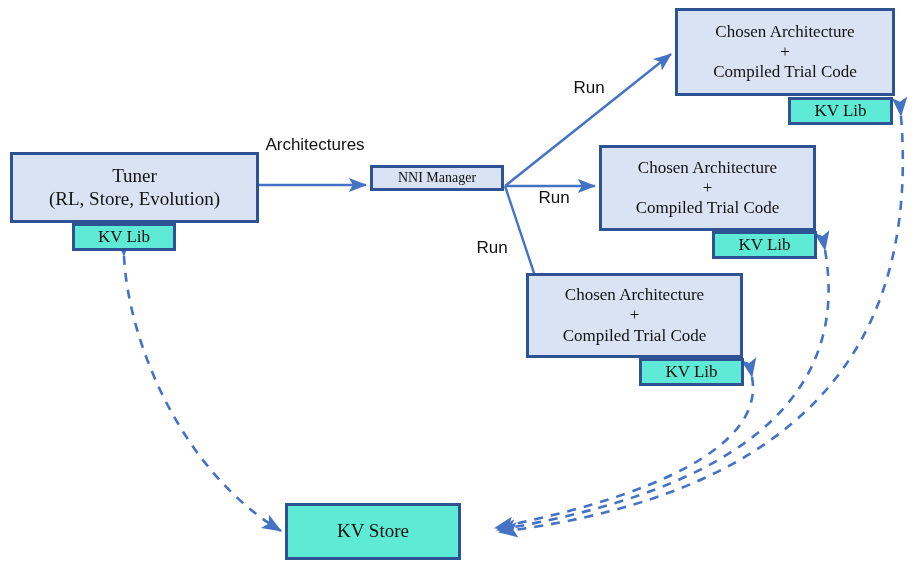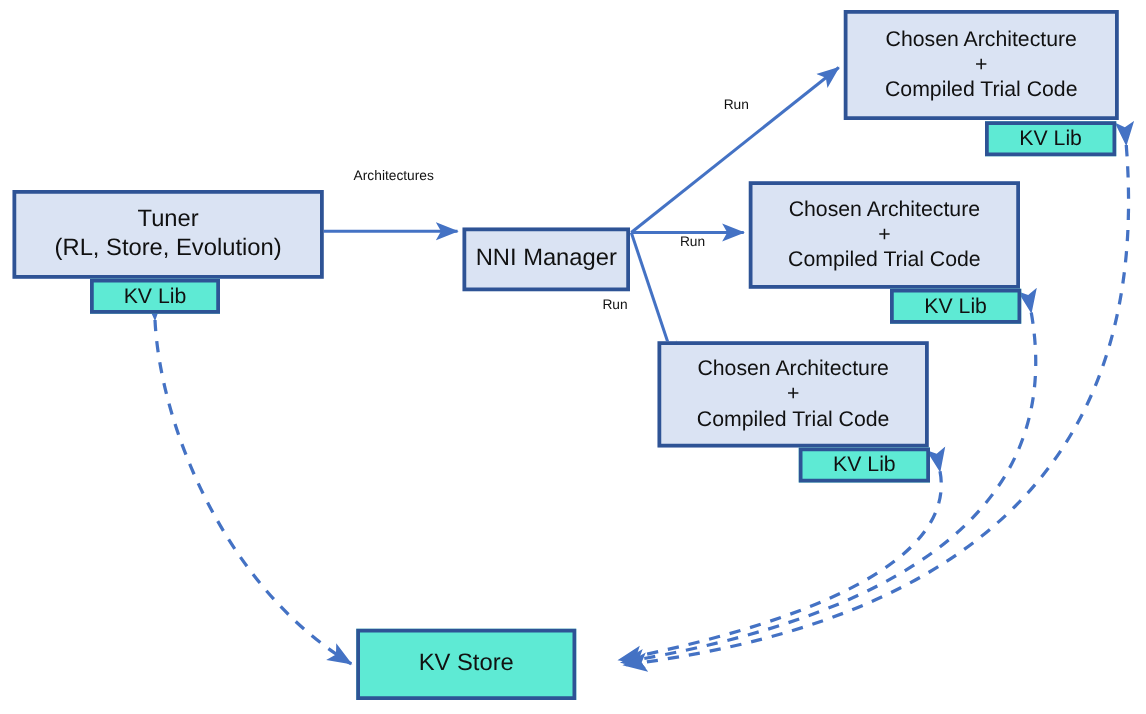--- a/index.html
+++ b/index.html
@@ -35,36 +35,37 @@
   }
   .blue-node {
     background: #dae3f3;
   }
   .peach-node {
     background: #5eead4;
   }
   .node .line {
     display: block;
     white-space: nowrap;
+    font-family: Liberation Serif, serif;
   }
   #tuner { left: 10px; top: 152px; width: 249px; height: 71px; font-size: 19px; }
   #tuner-kvlib { left: 72px; top: 223px; width: 104px; height: 28px; font-size: 17px; }
-  #nni-manager { left: 370px; top: 182px; width: 134px; height: 51px; font-size: 19px; }
+  #nni-manager { left: 370px; top: 165px; width: 134px; height: 26px; font-size: 14px; }
   #trial-top { left: 675px; top: 8px; width: 220px; height: 88px; font-size: 17px; }
   #trial-top-kvlib { left: 788px; top: 97px; width: 105px; height: 28px; font-size: 17px; }
   #trial-mid { left: 599px; top: 145px; width: 217px; height: 86px; font-size: 17px; }
   #trial-mid-kvlib { left: 712px; top: 231px; width: 105px; height: 28px; font-size: 17px; }
   #trial-bot { left: 526px; top: 273px; width: 217px; height: 85px; font-size: 17px; }
   #trial-bot-kvlib { left: 639px; top: 358px; width: 105px; height: 28px; font-size: 17px; }
   #kv-store { left: 285px; top: 503px; width: 176px; height: 57px; font-size: 19px; }
 
   .edge-label {
     position: absolute;
     color: #111111;
-    font-size: 11px;
+    font-size: 17px;
     text-align: center;
     line-height: 1.18;
     white-space: nowrap;
     z-index: 6;
   }
   #label-chosen-arch { left: 262px; top: 135px; width: 106px; }
   #label-run-top { left: 567px; top: 78px; width: 44px; }
   #label-run-mid { left: 532px; top: 188px; width: 44px; }
   #label-run-bot { left: 470px; top: 238px; width: 44px; }
 </style>

